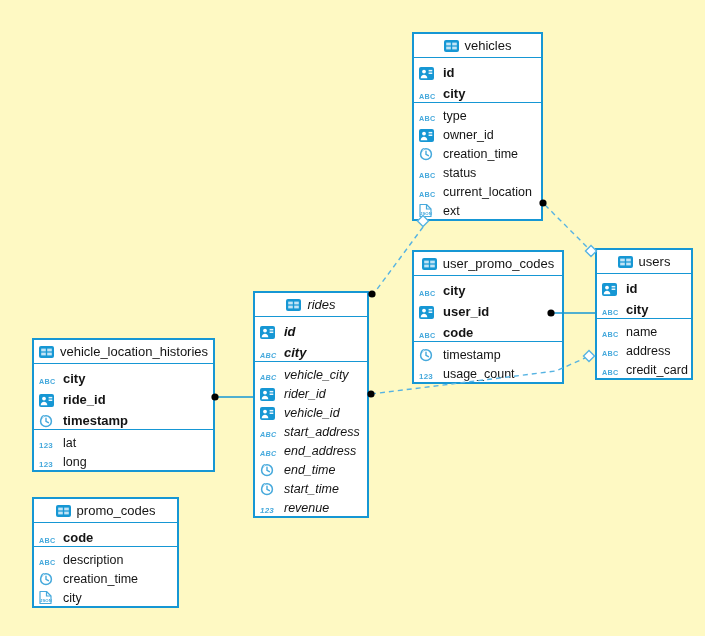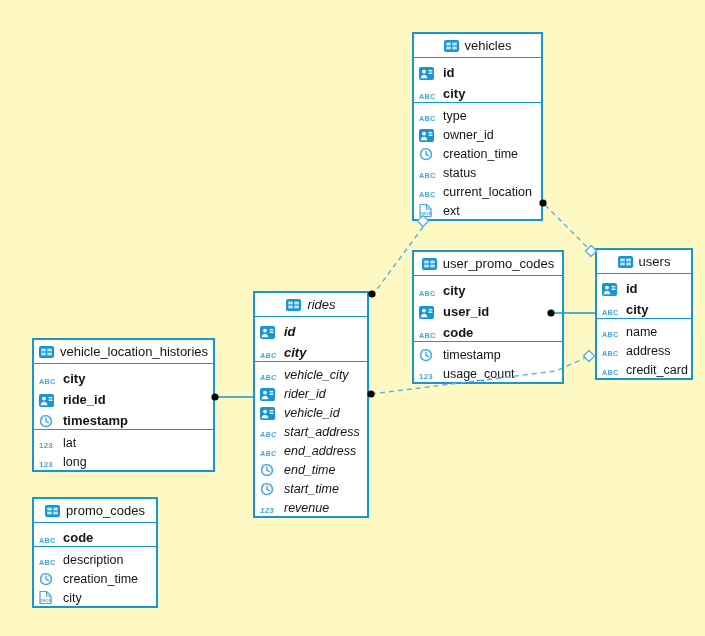--- a/index.html
+++ b/index.html
@@ -417,21 +417,21 @@
         <div class="er-row">
           <span class="cicon">
             <svg width="16" height="10" viewBox="0 0 16 10">
               <text x="0" y="8.4" font-size="8" font-weight="bold" letter-spacing="0.2" fill="#46a9dc" font-family="Liberation Sans, sans-serif">123</text>
             </svg>
           </span>
           <span>long</span>
         </div>
       </div>
     </div>
-    <div class="er-table" style="left: 32px; top: 497px; width: 126px;">
+    <div class="er-table" style="left: 32px; top: 497px; width: 147px;">
       <div class="er-header">
         <span class="cicon" style="width: 16px; min-width: 16px;">
           <svg width="15" height="12" viewBox="0 0 15 12">
             <rect width="15" height="12" rx="2" fill="#1697d4"></rect>
             <rect x="2.2" y="2.6" width="4.6" height="2.8" fill="#c2e4f6"></rect>
             <rect x="8.2" y="2.6" width="4.6" height="2.8" fill="#c2e4f6"></rect>
             <rect x="2.2" y="6.6" width="4.6" height="2.8" fill="#c2e4f6"></rect>
             <rect x="8.2" y="6.6" width="4.6" height="2.8" fill="#c2e4f6"></rect>
           </svg>
         </span>

